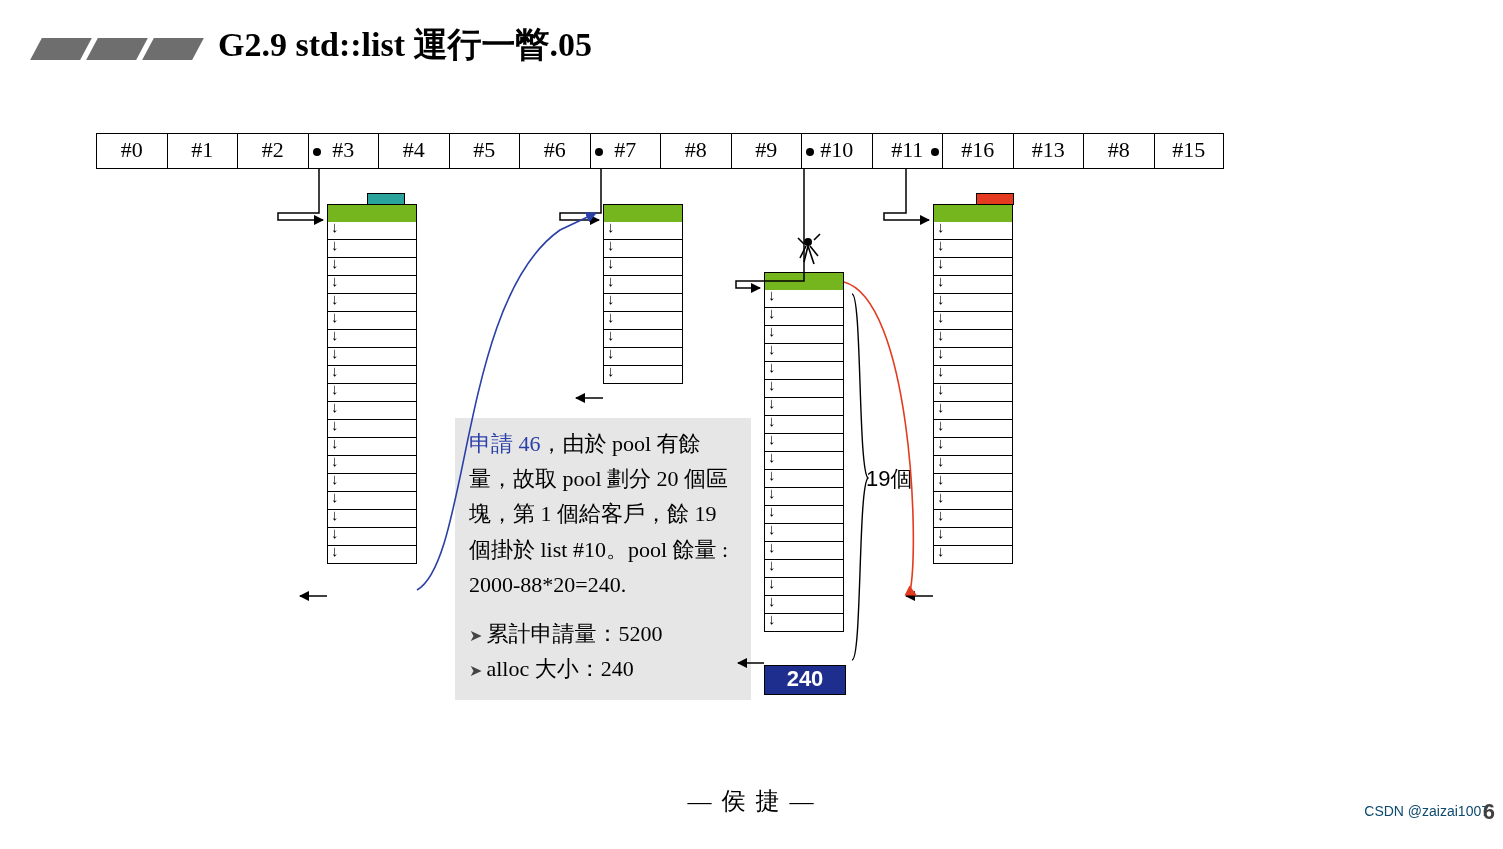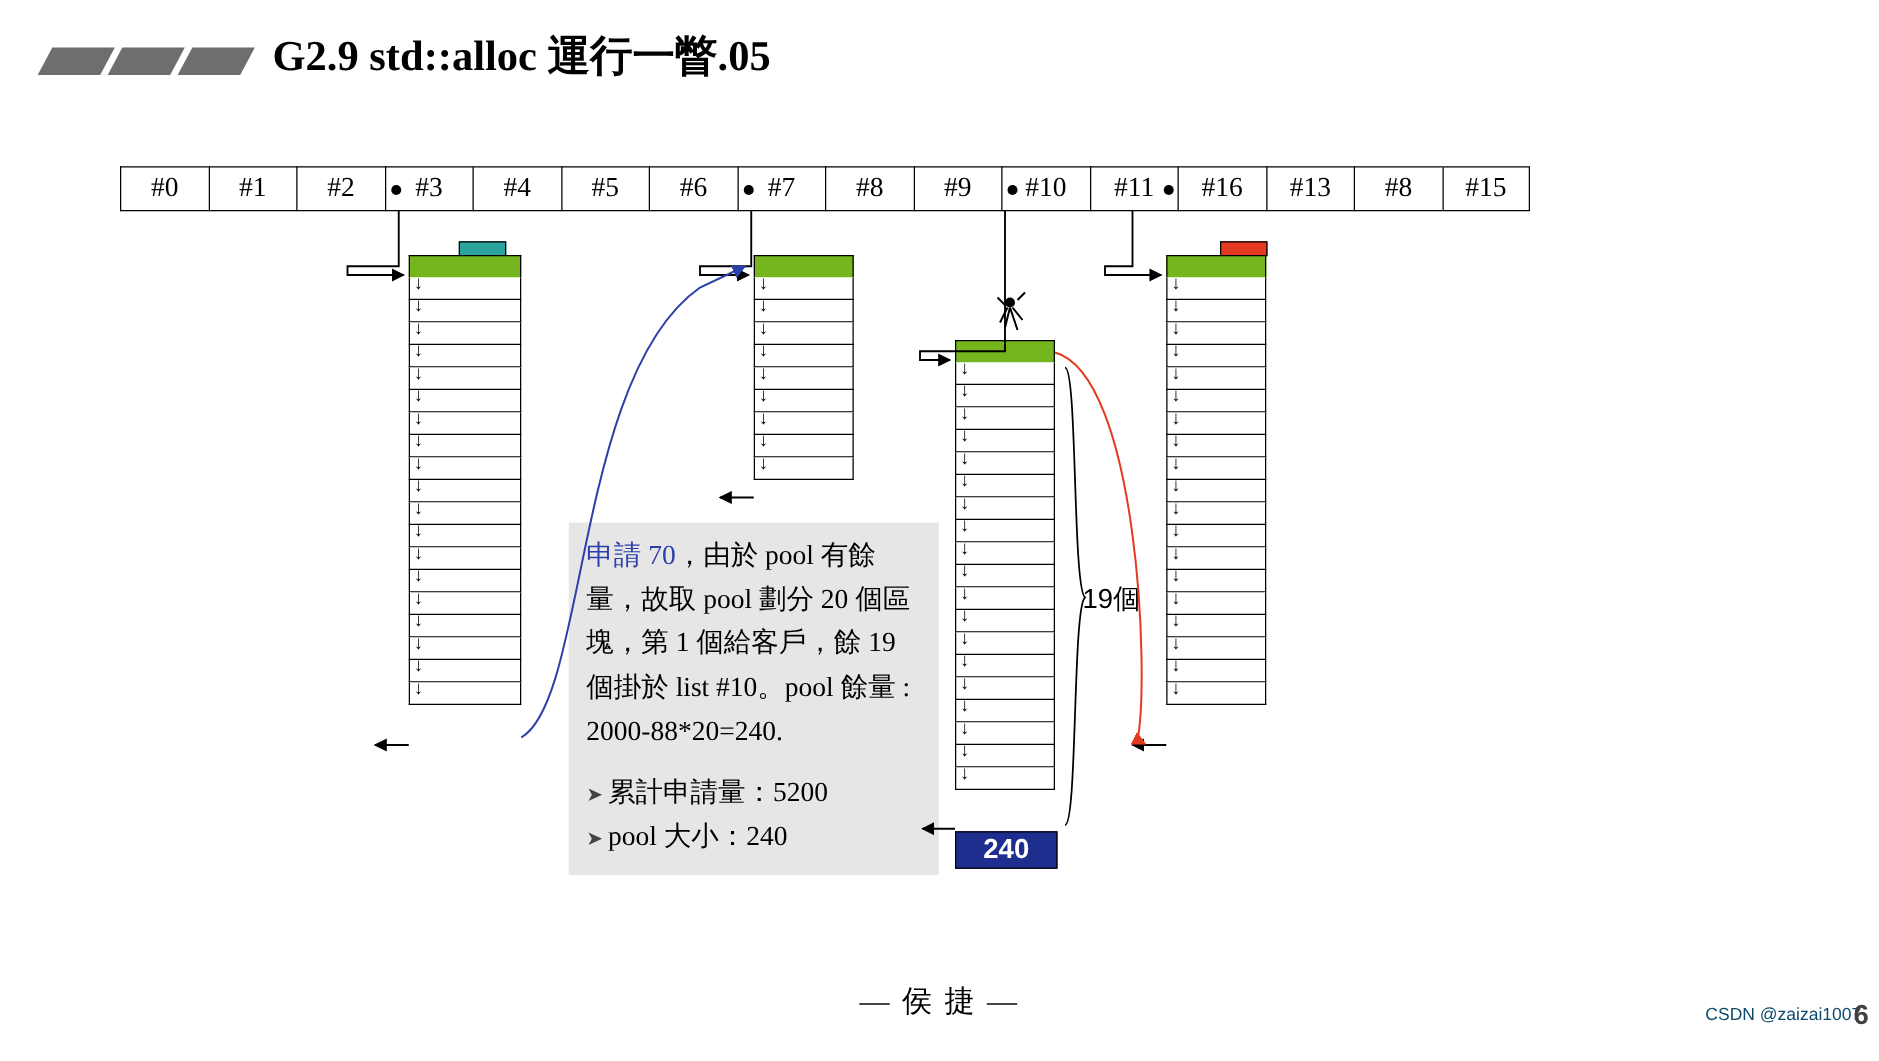--- a/index.html
+++ b/index.html
@@ -34,21 +34,21 @@
 <body>
 
 <div class="page">
 
   <div class="stripes">
     <div class="stripe"></div>
     <div class="stripe"></div>
     <div class="stripe"></div>
   </div>
 
-  <div class="title">G2.9 std::alloc 運行一瞥.05</div>
+  <div class="title">G2.9 std::list 運行一瞥.05</div>
 
   <div class="buckets" id="buckets">
       <div class="bucket">#0</div>
       <div class="bucket">#1</div>
       <div class="bucket">#2</div>
       <div class="bucket">#3<div class="dot" style="left: 4px; top: 14px;"></div></div>
       <div class="bucket">#4</div>
       <div class="bucket">#5</div>
       <div class="bucket">#6</div>
       <div class="bucket">#7<div class="dot" style="left: 4px; top: 14px;"></div></div>
@@ -275,25 +275,25 @@
         <span class="arr">↓</span>
       </div>
     </div>
 
   <div class="pool-badge" style="left:764px;top:665px;width:80px;height:28px;line-height:26px">240</div>
 
   <div class="count-label" style="left:866px;top:464px">19個</div>
 
   <div class="info-box">
     <div>
-      <span class="req">申請 </span><span class="req num">70</span><span>，由於 pool 有餘量，故取 pool 劃分 20 個區塊，第 1 個給客戶，餘 19 個掛於 list #10。pool 餘量 : 2000-88*20=240.</span>
+      <span class="req">申請 </span><span class="req num">46</span><span>，由於 pool 有餘量，故取 pool 劃分 20 個區塊，第 1 個給客戶，餘 19 個掛於 list #10。pool 餘量 : 2000-88*20=240.</span>
     </div>
     <div style="height:14px"></div>
     <div class="bullet"><span>累計申請量：</span><span class="num">5200</span></div>
-    <div class="bullet"><span>pool 大小：</span><span class="num">240</span></div>
+    <div class="bullet"><span>alloc 大小：</span><span class="num">240</span></div>
   </div>
 
   <svg class="overlay" width="1503" height="849">
     <defs>
       <marker id="ah" viewBox="0 0 10 10" refX="9" refY="5" markerWidth="7" markerHeight="7" orient="auto-start-reverse">
         <path d="M0,0 L10,5 L0,10 z" fill="#000"></path>
       </marker>
       <marker id="ahb" viewBox="0 0 10 10" refX="9" refY="5" markerWidth="7" markerHeight="7" orient="auto-start-reverse">
         <path d="M0,0 L10,5 L0,10 z" fill="#2a3fa8"></path>
       </marker>

